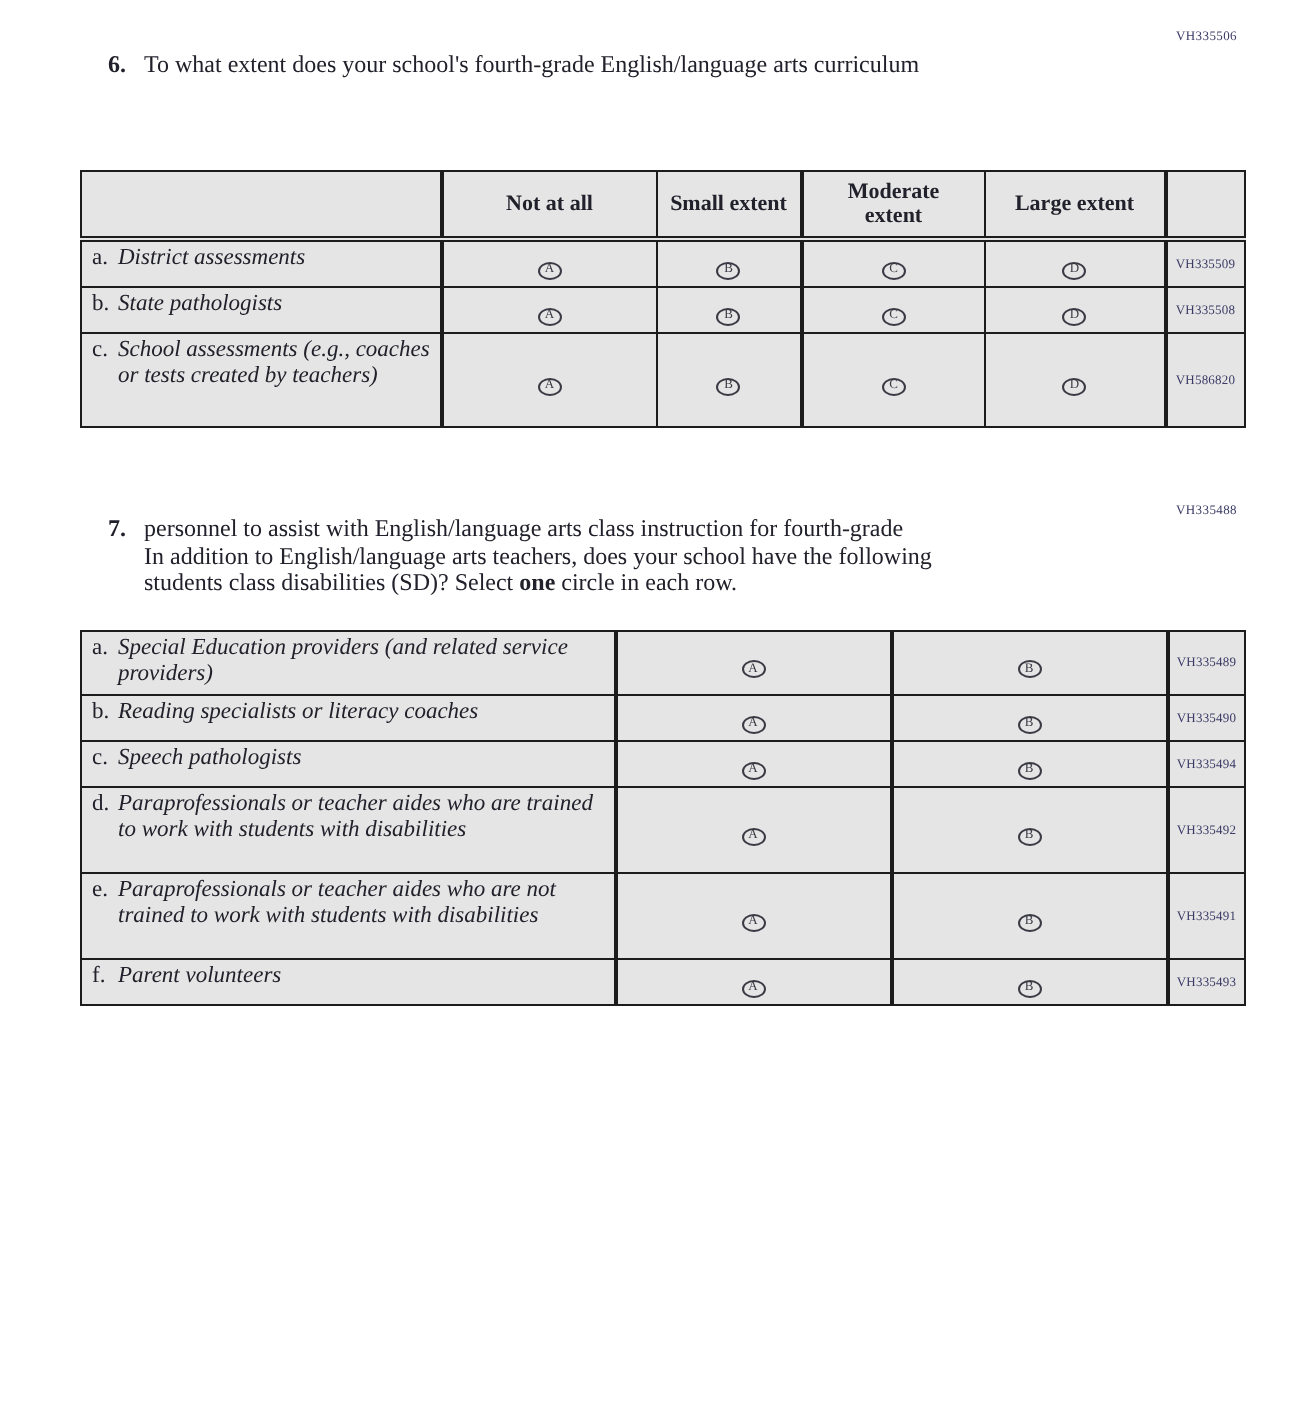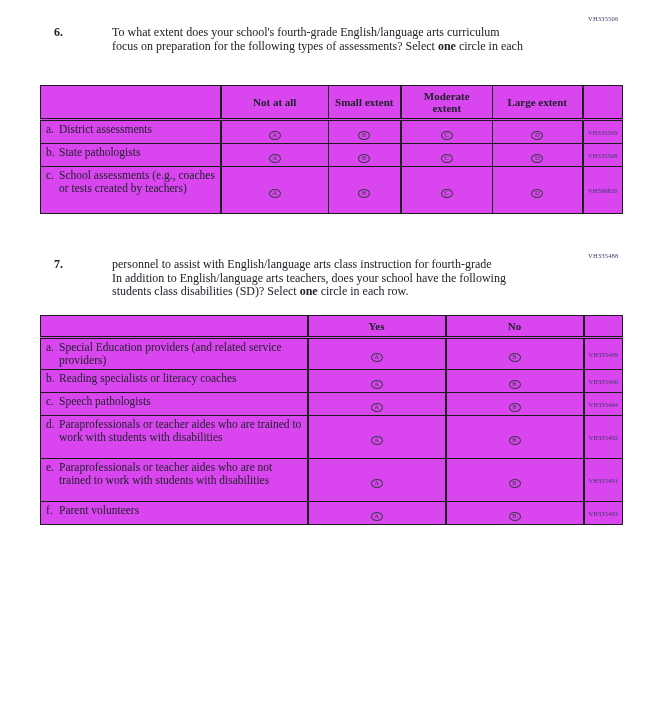--- a/index.html
+++ b/index.html
@@ -6,43 +6,43 @@
   .page{
     position:relative;width:648px;height:708px;background:#ffffff;overflow:hidden;
     font-family:"Liberation Serif",serif;color:#21212b;
   }
   .formcode{
     position:absolute;font-size:6.5px;letter-spacing:.2px;color:#3b3b66;
     font-family:"Liberation Serif",serif;
   }
   .qblock{position:absolute;display:flex;align-items:flex-start;}
   .qnum{font-weight:bold;font-size:12px;width:18px;flex:none;line-height:13.5px;}
-  .qtext{font-size:12px;line-height:13.5px;width:482px;margin-left:40px;}
+  .qtext{font-size:12px;line-height:13.5px;width:482px;}
   .qtext .qline{display:block;}
   .qtext b{font-weight:bold;}
 
   table.survey{
     position:absolute;border-collapse:collapse;table-layout:fixed;
-    background:#d946ef;
+    background:#e5e5e5;
   }
   table.survey td, table.survey th{
     border:1px solid #1c1c1c;margin:0;
   }
   table.survey{border:1.5px solid #1c1c1c;}
   th.colhead{
     font-weight:bold;font-size:11px;line-height:12px;text-align:center;
     vertical-align:middle;padding:4px 1px;font-family:"Liberation Serif",serif;
   }
   th.nowrap{white-space:nowrap;}
   th.wraptight span{display:inline-block;max-width:56px;}
   tr.headrow th{border-bottom:3px double #1c1c1c;}
   td.lbl{vertical-align:top;padding:2px 3px 2px 5px;font-size:11.5px;line-height:13px;}
   .lblwrap{display:flex;}
   .rl{width:13px;flex:none;}
-  .rt{flex:1;}
+  .rt{flex:1;font-style:italic;}
   td.opt{text-align:center;vertical-align:middle;padding:2px 0;}
   td.codecell{
     text-align:center;vertical-align:middle;font-size:6.5px;color:#3b3b66;
     padding:0 1px;letter-spacing:.1px;
   }
   .bl2{border-left-width:2px !important;}
   .circ{
     display:inline-flex;align-items:center;justify-content:center;
     width:12px;height:9px;border:1px solid #3a3a44;border-radius:50%;
     font-size:6.5px;line-height:1;color:#3a3a44;box-sizing:border-box;
@@ -53,21 +53,20 @@
 <body>
 
 <div class="page">
 
   <div class="formcode" style="left:588px;top:15px;">VH335506</div>
 
   <div class="qblock" style="left:54px;top:26px;">
     <div class="qnum">6.</div>
     <div class="qtext">
       <span class="qline">To what extent does your school's fourth-grade English/language arts curriculum</span>
-      <span class="qline"><span>focus on preparation for the following types of assessments? Select </span><b>one</b><span> circle in each</span></span>
     </div>
   </div>
 
   <table class="survey" style="left:40px;top:85px;width:582px;">
     <colgroup>
       <col style="width:180px">
         <col style="width:108px">
         <col style="width:72px">
       <col style="width:92px">
         <col style="width:90px">
@@ -136,26 +135,20 @@
   </div>
 
   <table class="survey" style="left:40px;top:315px;width:582px;">
     <colgroup>
       <col style="width:267px">
         <col style="width:138px">
         <col style="width:138px">
         <col style="width:39px">
     </colgroup>
     <tbody>
-        <tr class="headrow">
-      <th class="colhead"></th>
-      <th class="colhead bl2"><span>Yes</span></th>
-      <th class="colhead bl2"><span>No</span></th>
-      <th class="colhead bl2"></th>
-    </tr>
     <tr style="height:32px;">
       <td class="lbl">
         <div class="lblwrap">
               <span class="rl">a.</span>
               <span class="rt">Special Education providers (and related service providers)</span>
             </div>
       </td>
       <td class="opt bl2"><span class="circ">A</span></td>
       <td class="opt bl2"><span class="circ">B</span></td>
       <td class="codecell bl2">VH335489</td>

